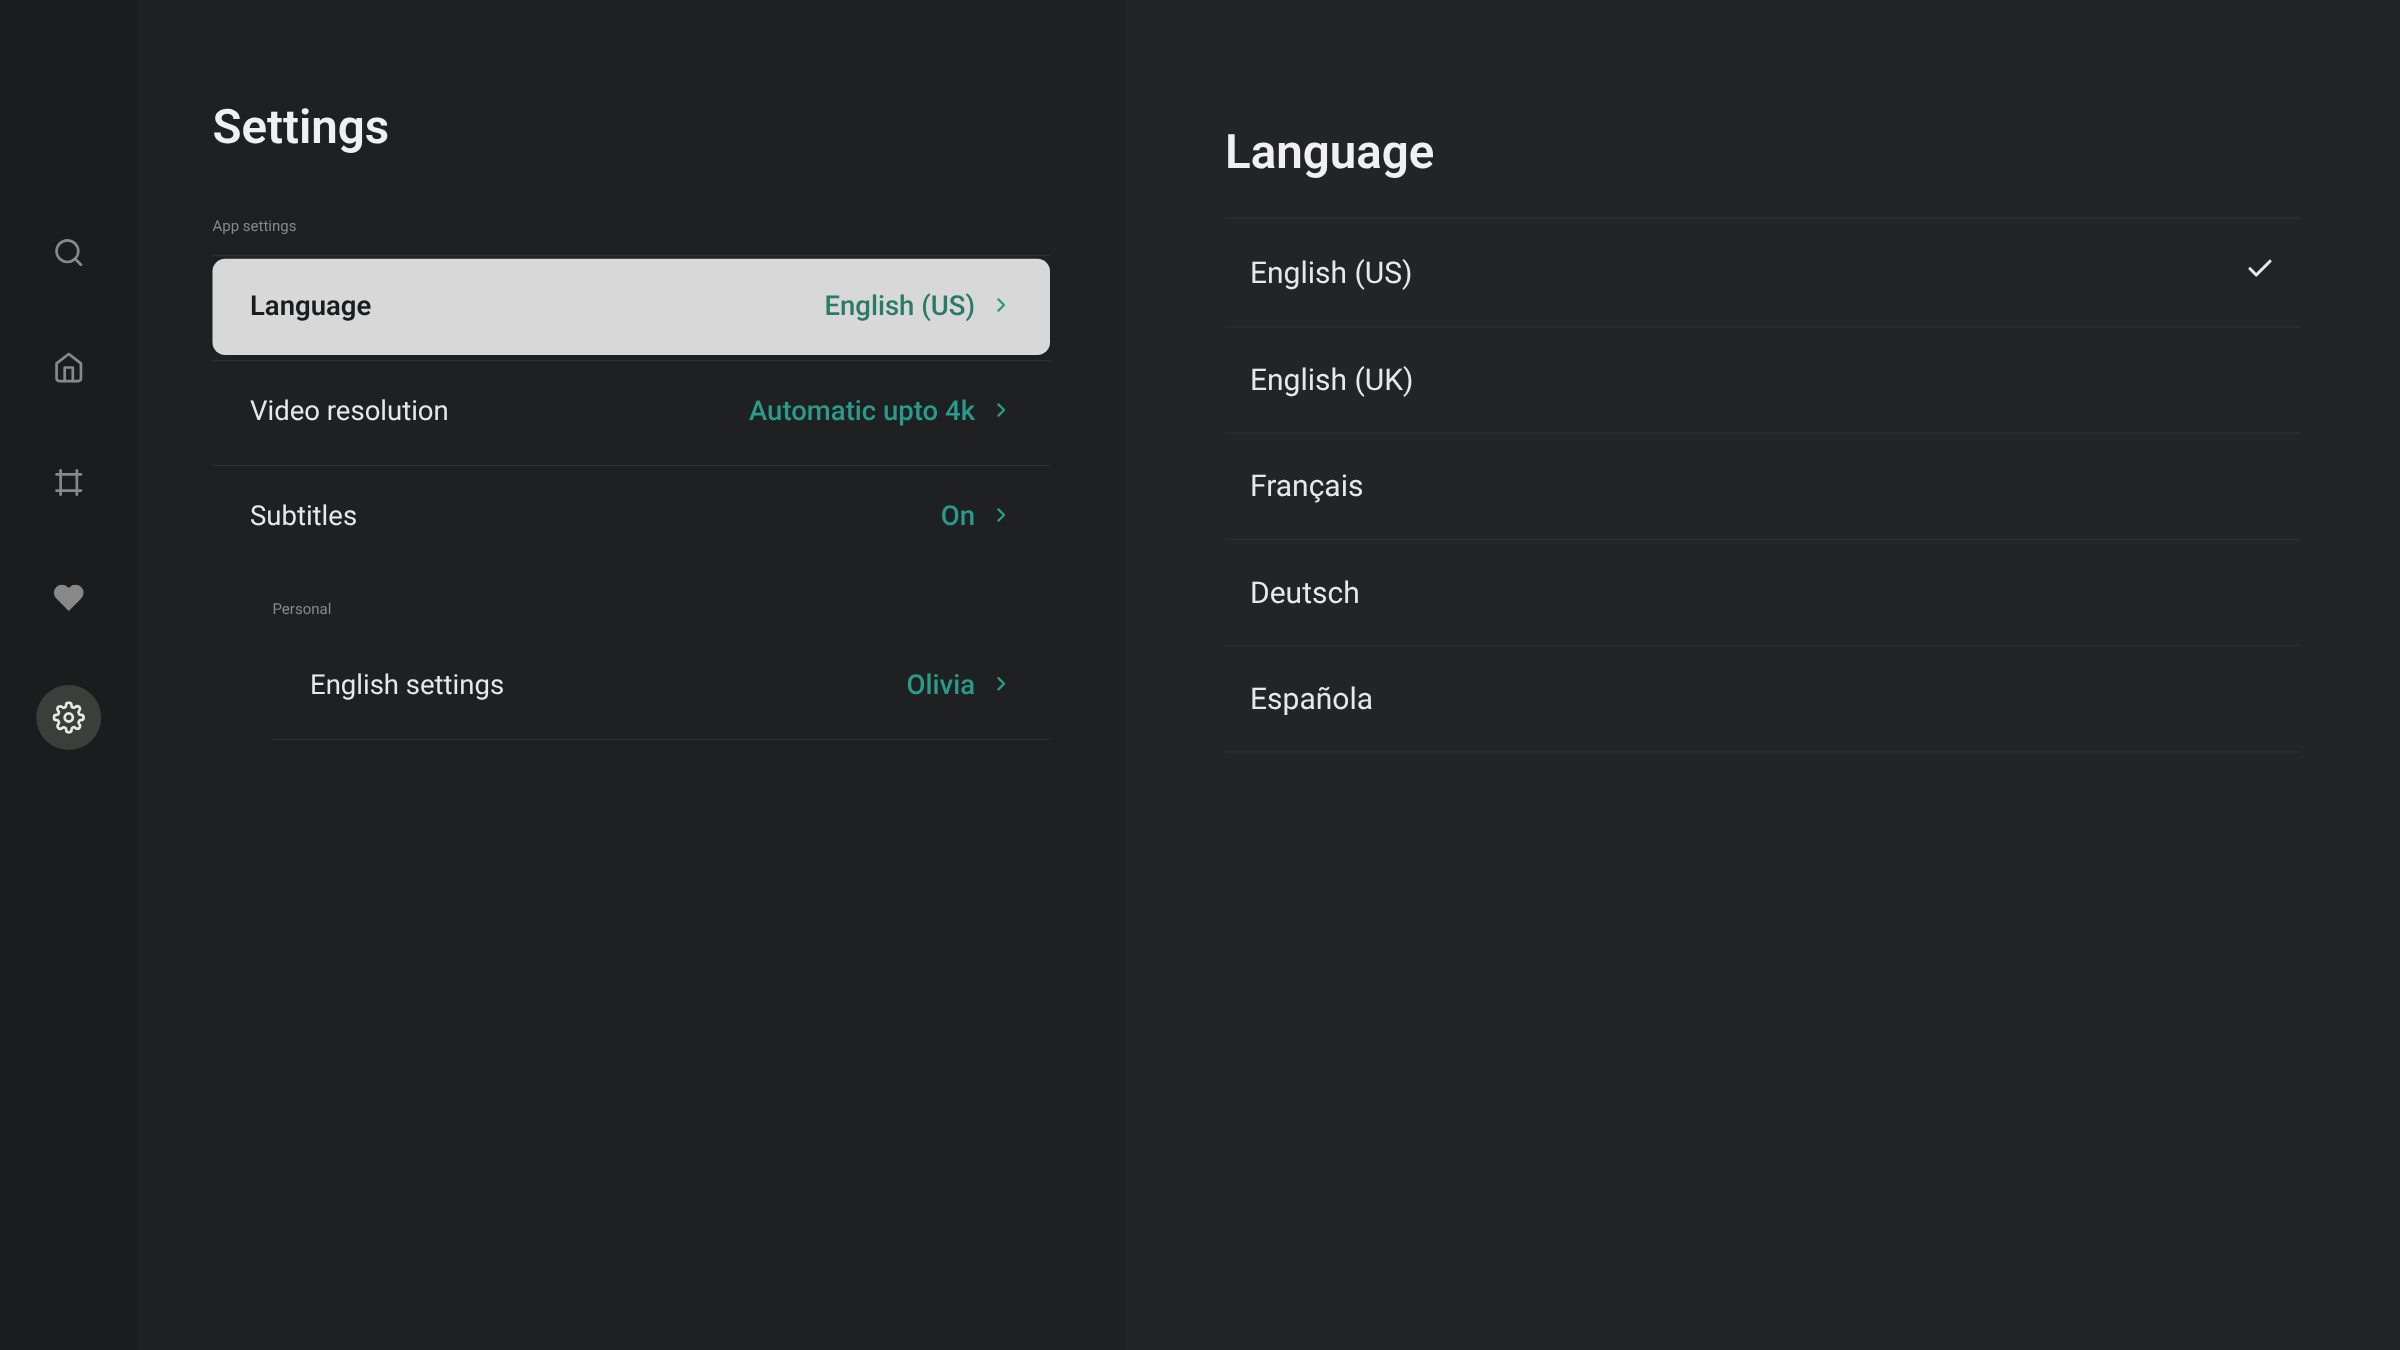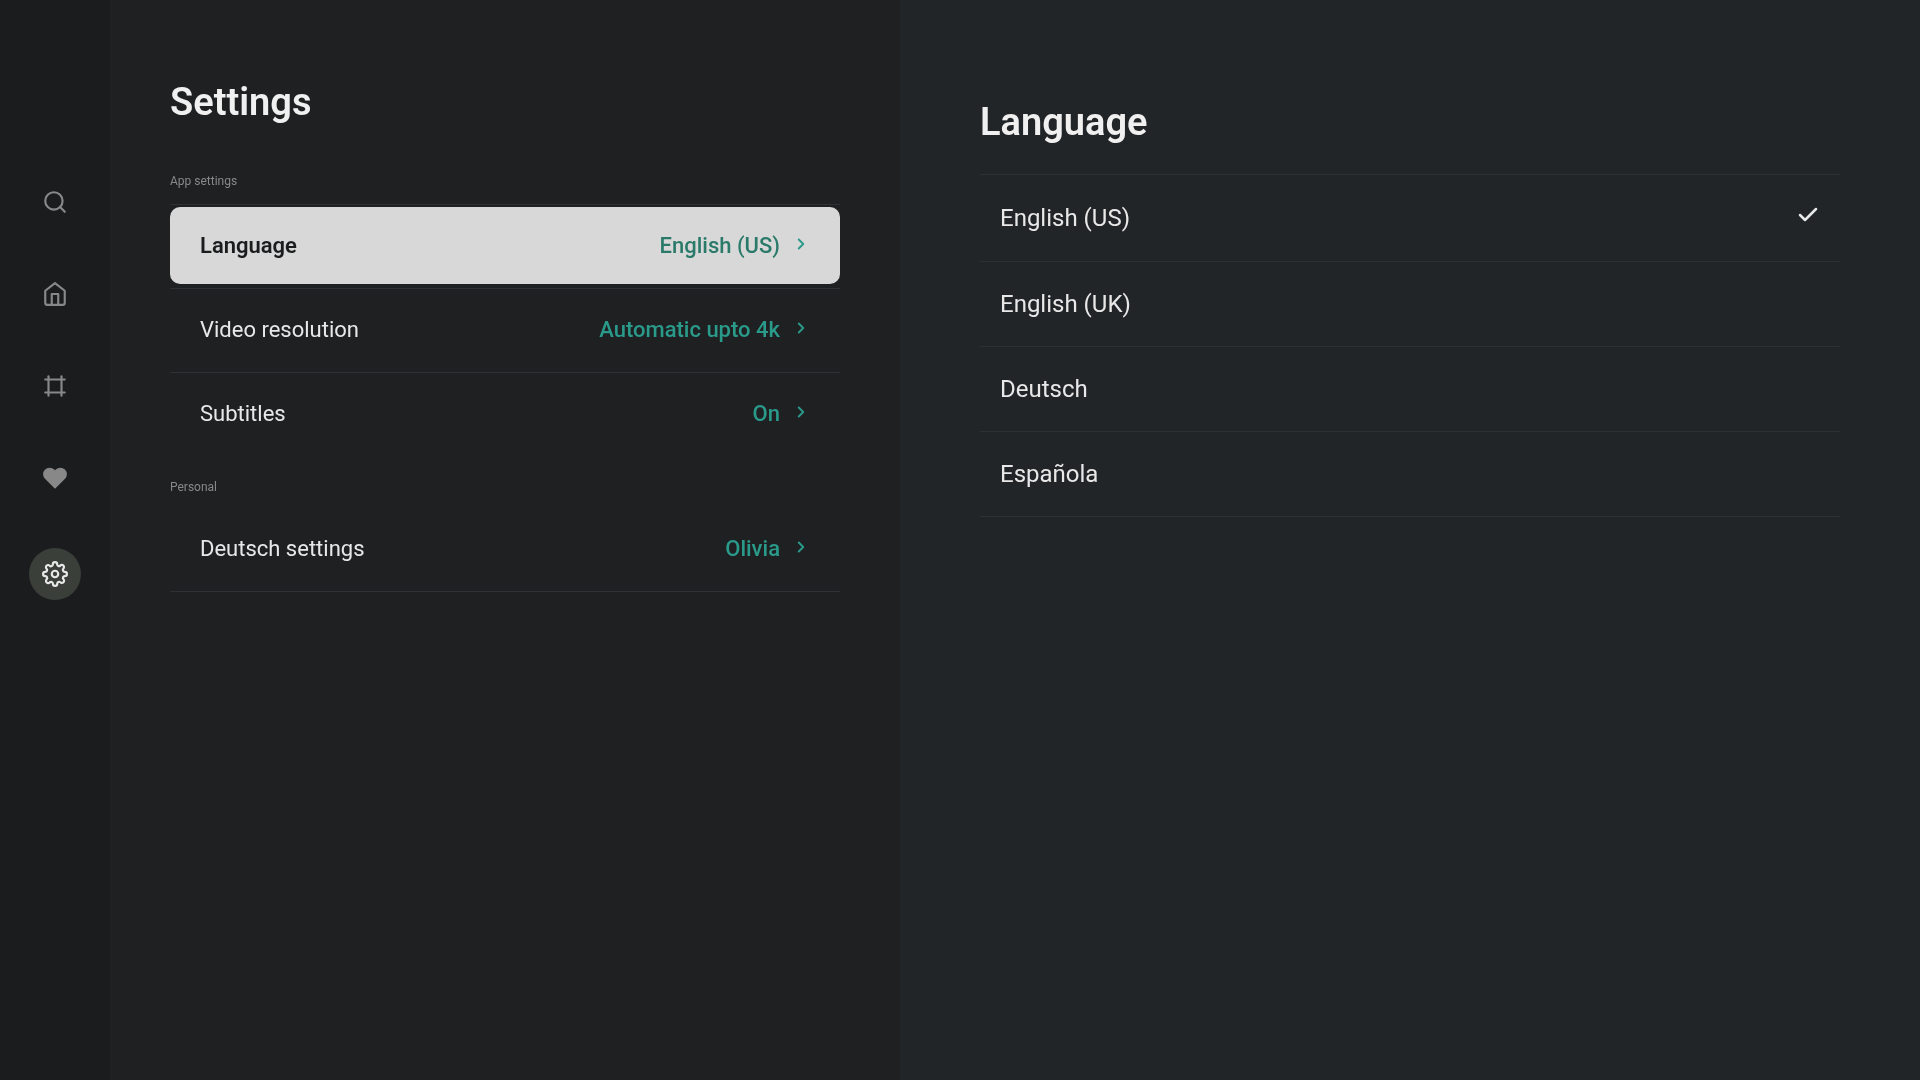--- a/index.html
+++ b/index.html
@@ -123,20 +123,21 @@
     }
 
     .divider {
       height: 1px;
       background-color: #2e3133;
       margin: 2px 0;
     }
 
     .personal-section {
       margin-top: 28px;
+      margin-left: 48px;
     }
 
     
     .language-panel {
       flex: 1;
       height: 1080px;
       background-color: #222527;
       padding: 100px 80px;
     }
 
@@ -253,21 +254,21 @@
             <polyline points="9 18 15 12 9 6"></polyline>
           </svg>
       </span>
     </div>
   </div>
 
   <div class="personal-section">
     <div class="section-label">Personal</div>
 
     <div class="settings-item">
-      <span class="item-label">Deutsch settings</span>
+      <span class="item-label">English settings</span>
       <div class="item-right">
         <span class="item-value">Olivia</span>
         <span class="chevron">
           <svg width="18" height="18" viewBox="0 0 24 24" fill="none" stroke="#2a9a8a" stroke-width="2.5" stroke-linecap="round" stroke-linejoin="round">
               <polyline points="9 18 15 12 9 6"></polyline>
             </svg>
         </span>
       </div>
     </div>
 
@@ -287,20 +288,23 @@
         <svg width="24" height="24" viewBox="0 0 24 24" fill="none" stroke="#e8e8e8" stroke-width="2.5" stroke-linecap="round" stroke-linejoin="round">
             <polyline points="20 6 9 17 4 12"></polyline>
           </svg>
       </span>
     </div>
 
     <div class="language-item">
       <span class="language-name">English (UK)</span>
     </div>
 
+    <div class="language-item">
+      <span class="language-name">Français</span>
+    </div>
 
     <div class="language-item">
       <span class="language-name">Deutsch</span>
     </div>
 
     <div class="language-item">
       <span class="language-name">Española</span>
     </div>
 
   </div>

